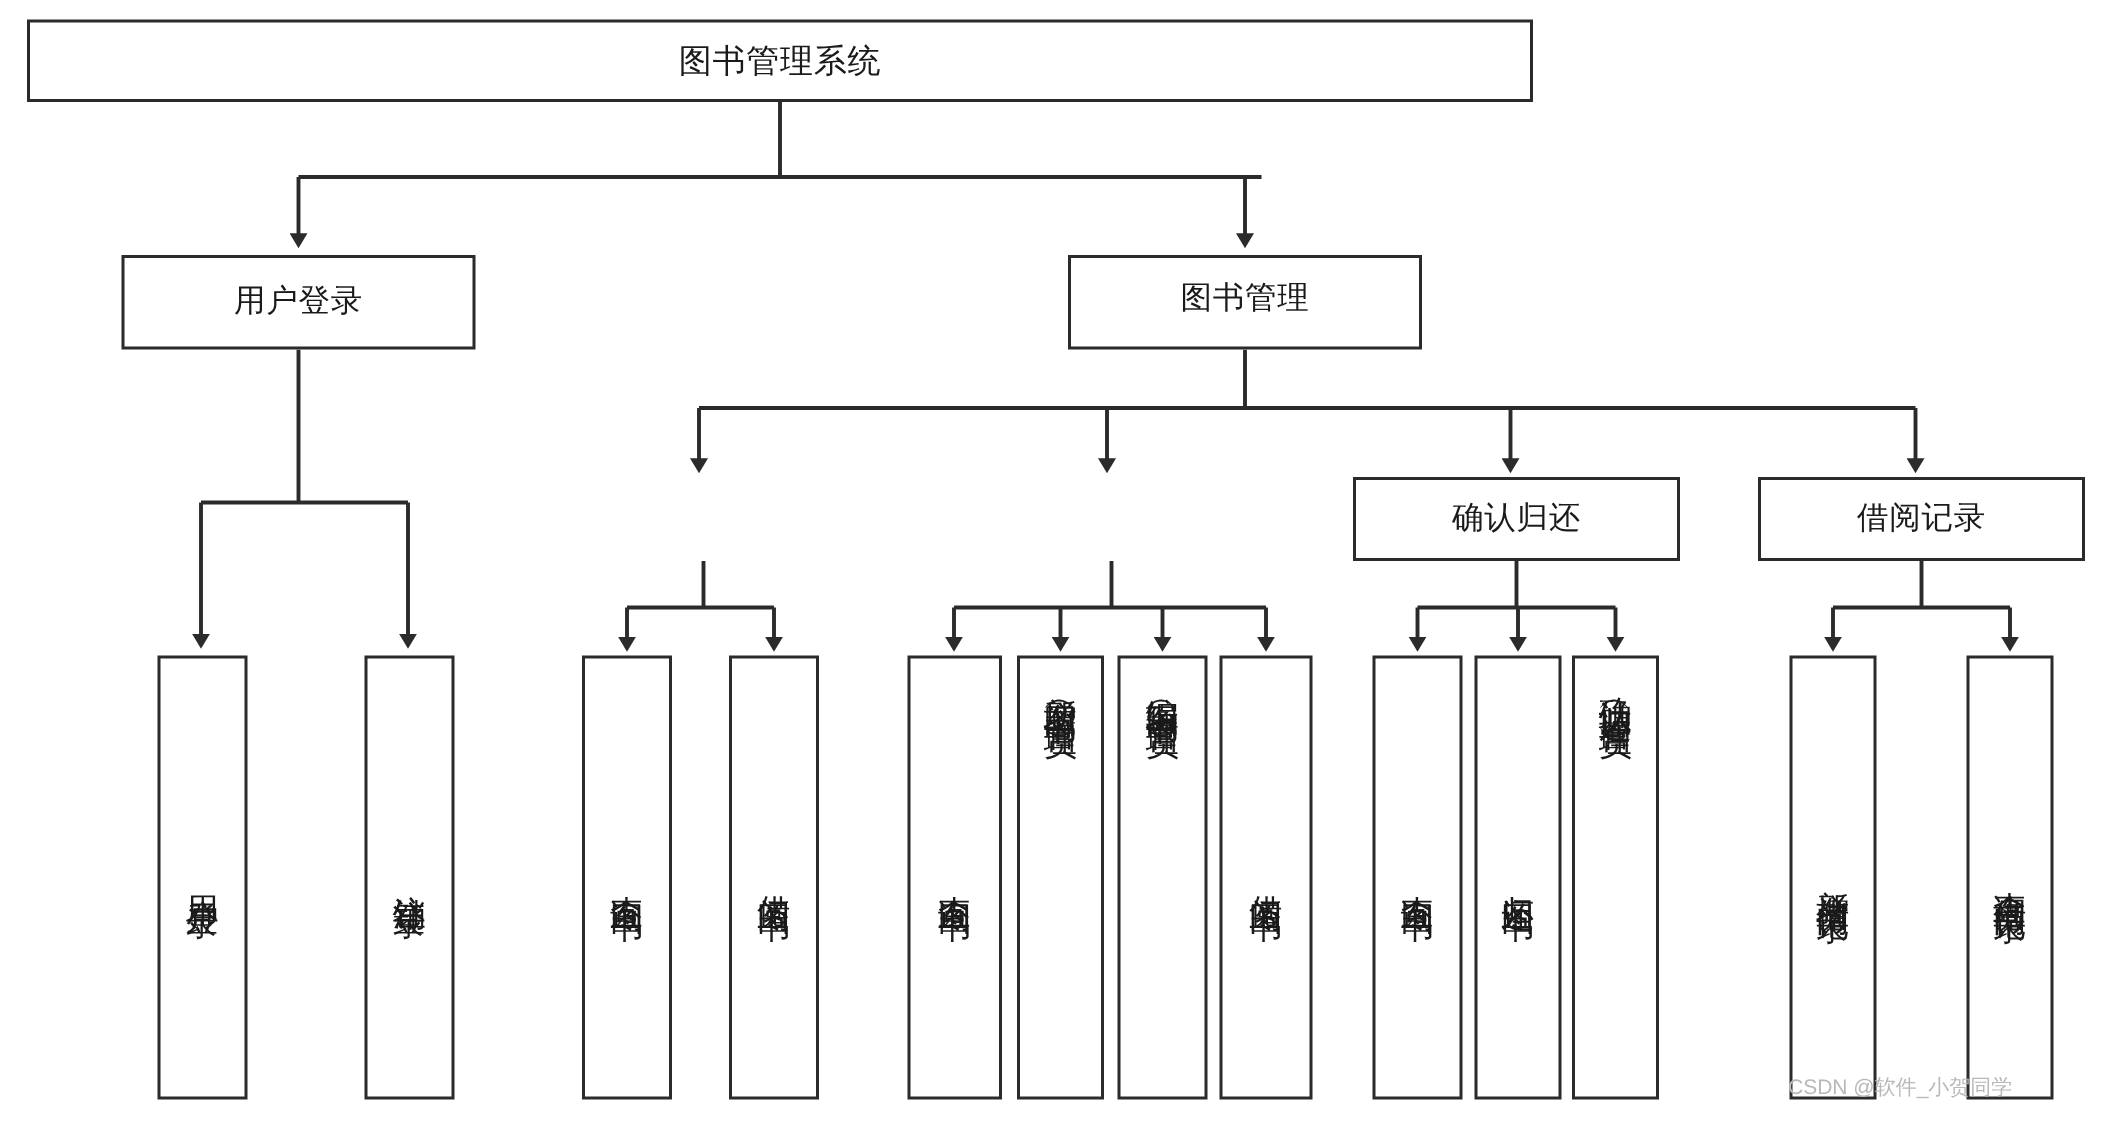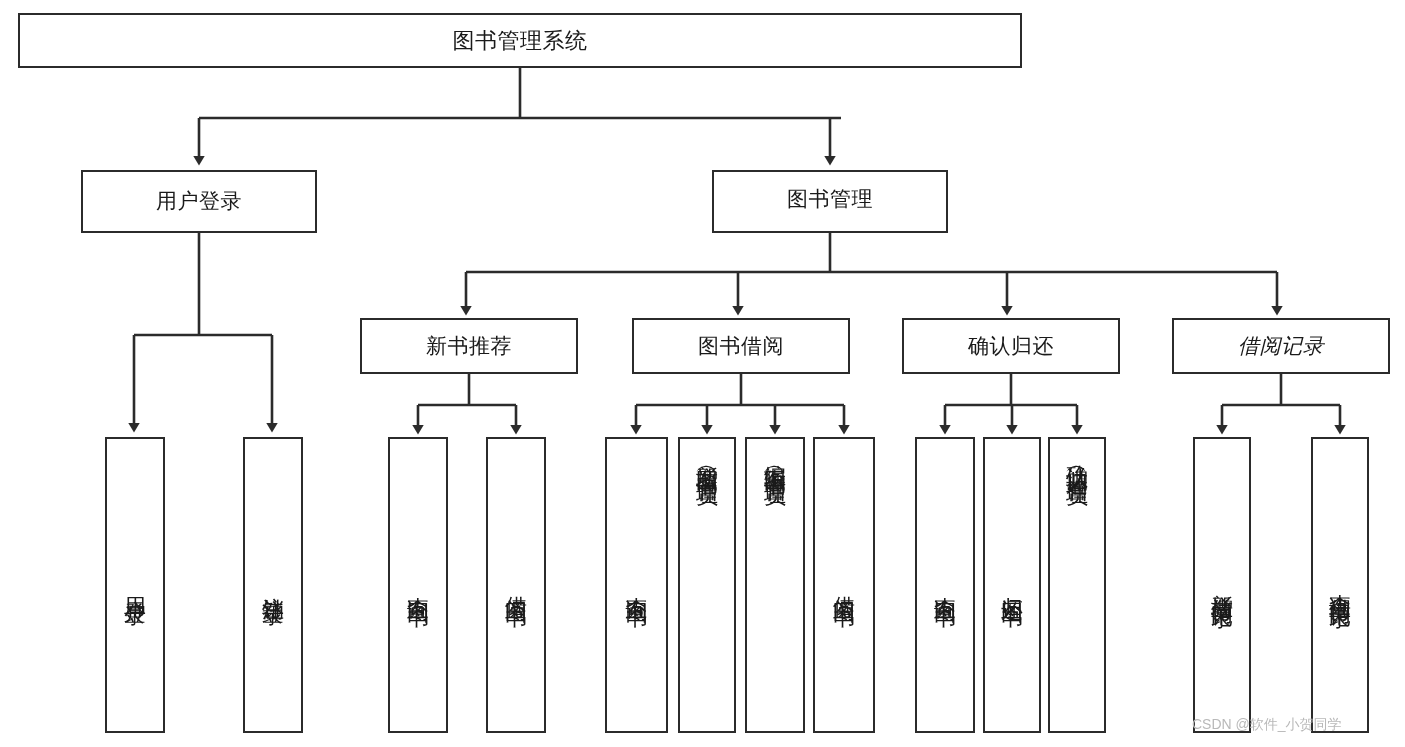--- a/index.html
+++ b/index.html
@@ -147,33 +147,27 @@
   </div>
 
   <div class="node horizontal" style="left:81px; top:170px; width:236px; height:63px;">
     <span class="label">用户登录</span>
   </div>
 
   <div class="node horizontal" style="left:712px; top:170px; width:236px; height:63px;font-family:Liberation Mono, monospace;">
     <span class="label">图书管理</span>
   </div>
 
-  <div class="node horizontal" style="left:360px; top:318px; width:218px; height:56px;">
-    <span class="label">新书推荐</span>
-  </div>
-
-  <div class="node horizontal" style="left:632px; top:318px; width:218px; height:56px;">
-    <span class="label">图书借阅</span>
-  </div>
+
 
   <div class="node horizontal" style="left:902px; top:318px; width:218px; height:56px;">
     <span class="label">确认归还</span>
   </div>
 
-  <div class="node horizontal" style="left:1172px; top:318px; width:218px; height:56px;font-style:italic;">
+  <div class="node horizontal" style="left:1172px; top:318px; width:218px; height:56px;">
     <span class="label">借阅记录</span>
   </div>
 
   <div class="node vertical center-text" style="left:105px; top:437px; width:60px; height:296px;">
     <span class="label">用户登录</span>
   </div>
 
   <div class="node vertical center-text" style="left:243px; top:437px; width:60px; height:296px;">
     <span class="label">注销登录</span>
   </div>

